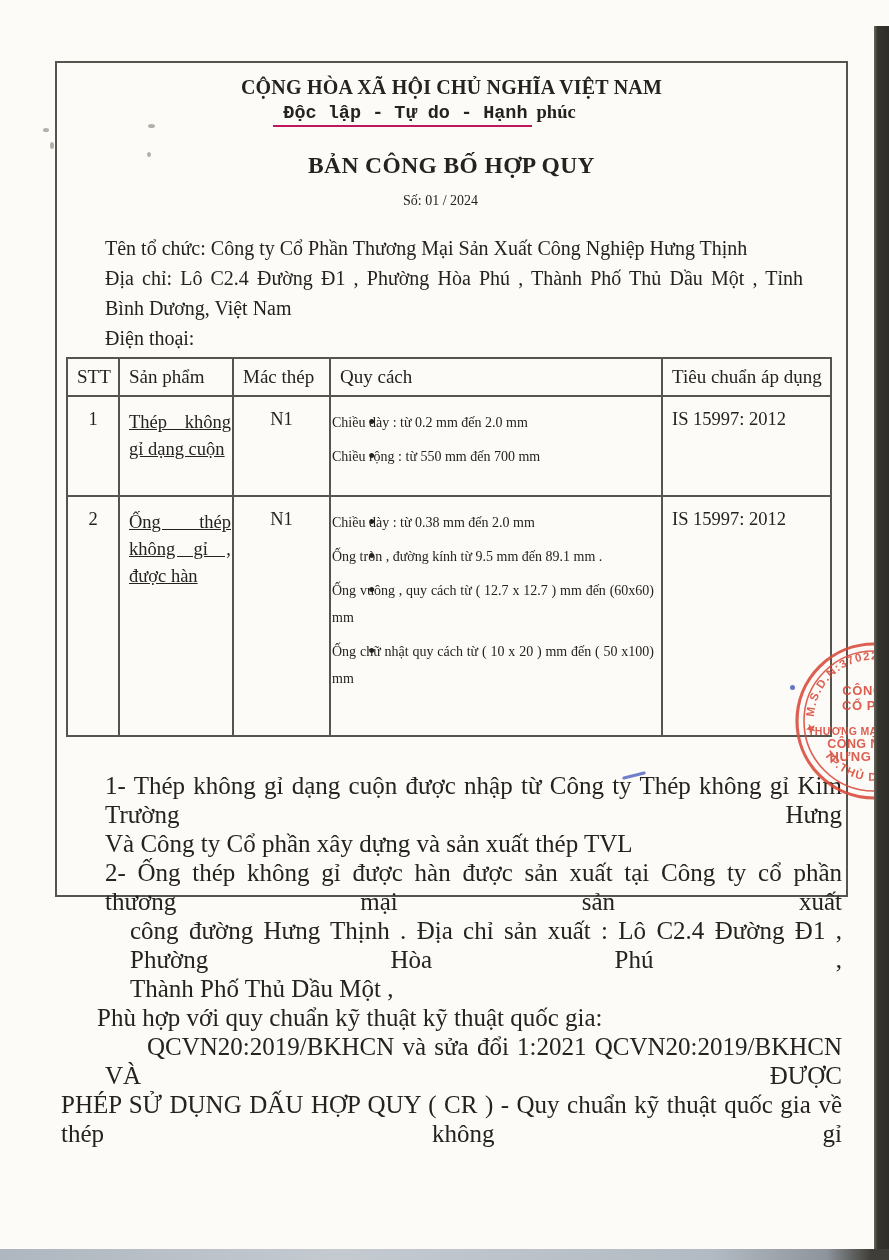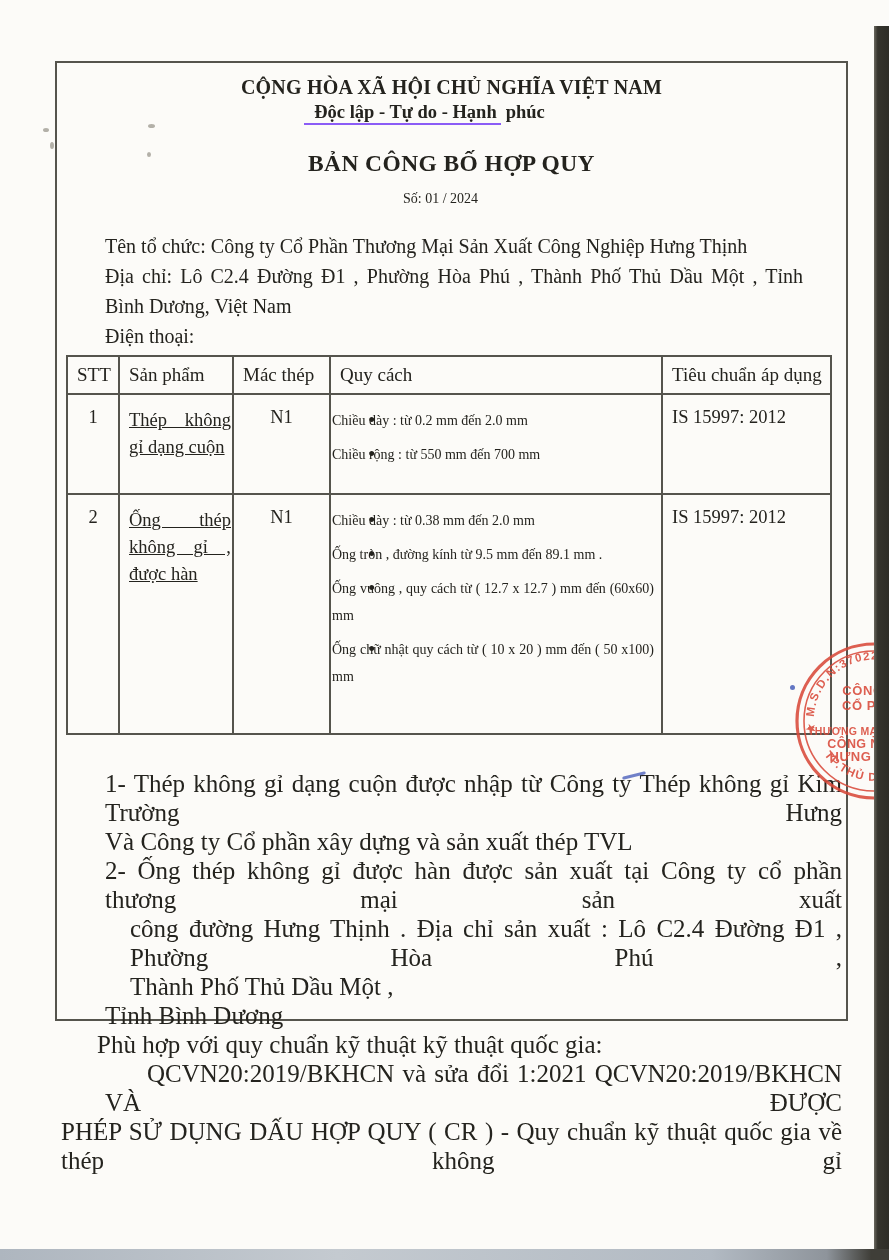--- a/index.html
+++ b/index.html
@@ -26,32 +26,32 @@
   }
   .speck { position:absolute; background:#b3b0a8; border-radius:50%; z-index:2; }
   .ink-dot { position:absolute; width:5px; height:5px; border-radius:50%; background:#3c55b5; opacity:.8; z-index:6; }
   .ink-dash {
     position:absolute; left:622px; top:774px; width:24px; height:3px;
     background:#4157b8; opacity:.75; transform:rotate(-14deg); border-radius:2px; z-index:6;
   }
 
   
   .frame {
-    position:absolute; left:55px; top:61px; width:793px; height:960px;
+    position:absolute; left:55px; top:61px; width:793px; height:836px;
     border:2px solid #55544d; box-sizing:border-box; z-index:3;
   }
 
   
   .nat {
     margin-top:12px; text-align:center;
     font-size:20px; line-height:25px; font-weight:bold; letter-spacing:.2px;
   }
   .motto-row { text-align:center; line-height:24px; position:relative; left:-27px;
     font-size:18.5px; font-weight:bold; }
-  .motto-u { border-bottom:2px solid #8b5cf6; padding:0 4px 1px 10px; }
+  .motto-u { border-bottom:2px solid #be185d; padding:0 4px 1px 10px;font-family:Liberation Mono, monospace; }
   .motto-tail { padding-left:5px; }
   .title {
     margin-top:24px; text-align:center;
     font-size:23.5px; line-height:30px; font-weight:bold; letter-spacing:.4px;
   }
   .num { margin-top:9px; text-align:center; font-size:14px; line-height:24px; position:relative; left:-11px; }
 
   
   .info { margin-top:20px; padding:0 43px 0 48px; font-size:20px; line-height:30px; }
   .info p, .info .ln { margin:0; }
@@ -178,21 +178,20 @@
         </tr>
       </tbody>
     </table>
 
     <div class="notes">
       <div class="ln just">1-  Thép không gỉ dạng cuộn được nhập từ Công ty Thép không gỉ Kim Trường Hưng</div>
       <div class="ln">Và Công ty Cổ phần xây dựng và sản xuất thép TVL</div>
       <div class="ln just">2-  Ống thép không gỉ được hàn được sản xuất tại Công ty cổ phần thương mại sản xuất</div>
       <div class="ln just ind">công đường Hưng Thịnh . Địa chỉ sản xuất : Lô C2.4 Đường Đ1 , Phường Hòa Phú ,</div>
       <div class="ln ind">Thành Phố Thủ Dầu Một ,</div>
-      <div class="ln">Tỉnh Bình Dương</div>
       <div class="ln conform">Phù hợp với quy chuẩn kỹ thuật kỹ thuật quốc gia:</div>
       <div class="ln just qcvn-l1">QCVN20:2019/BKHCN và sửa đổi 1:2021 QCVN20:2019/BKHCN VÀ ĐƯỢC</div>
       <div class="ln just qcvn-l2">PHÉP SỬ DỤNG DẤU HỢP QUY ( CR ) - Quy chuẩn kỹ thuật quốc gia về thép không gỉ</div>
     </div>
   </div>
 
   <div class="ink-dot" style="left:790px;top:685px;"></div>
   <div class="ink-dash"></div>
 
   <div class="stamp">

